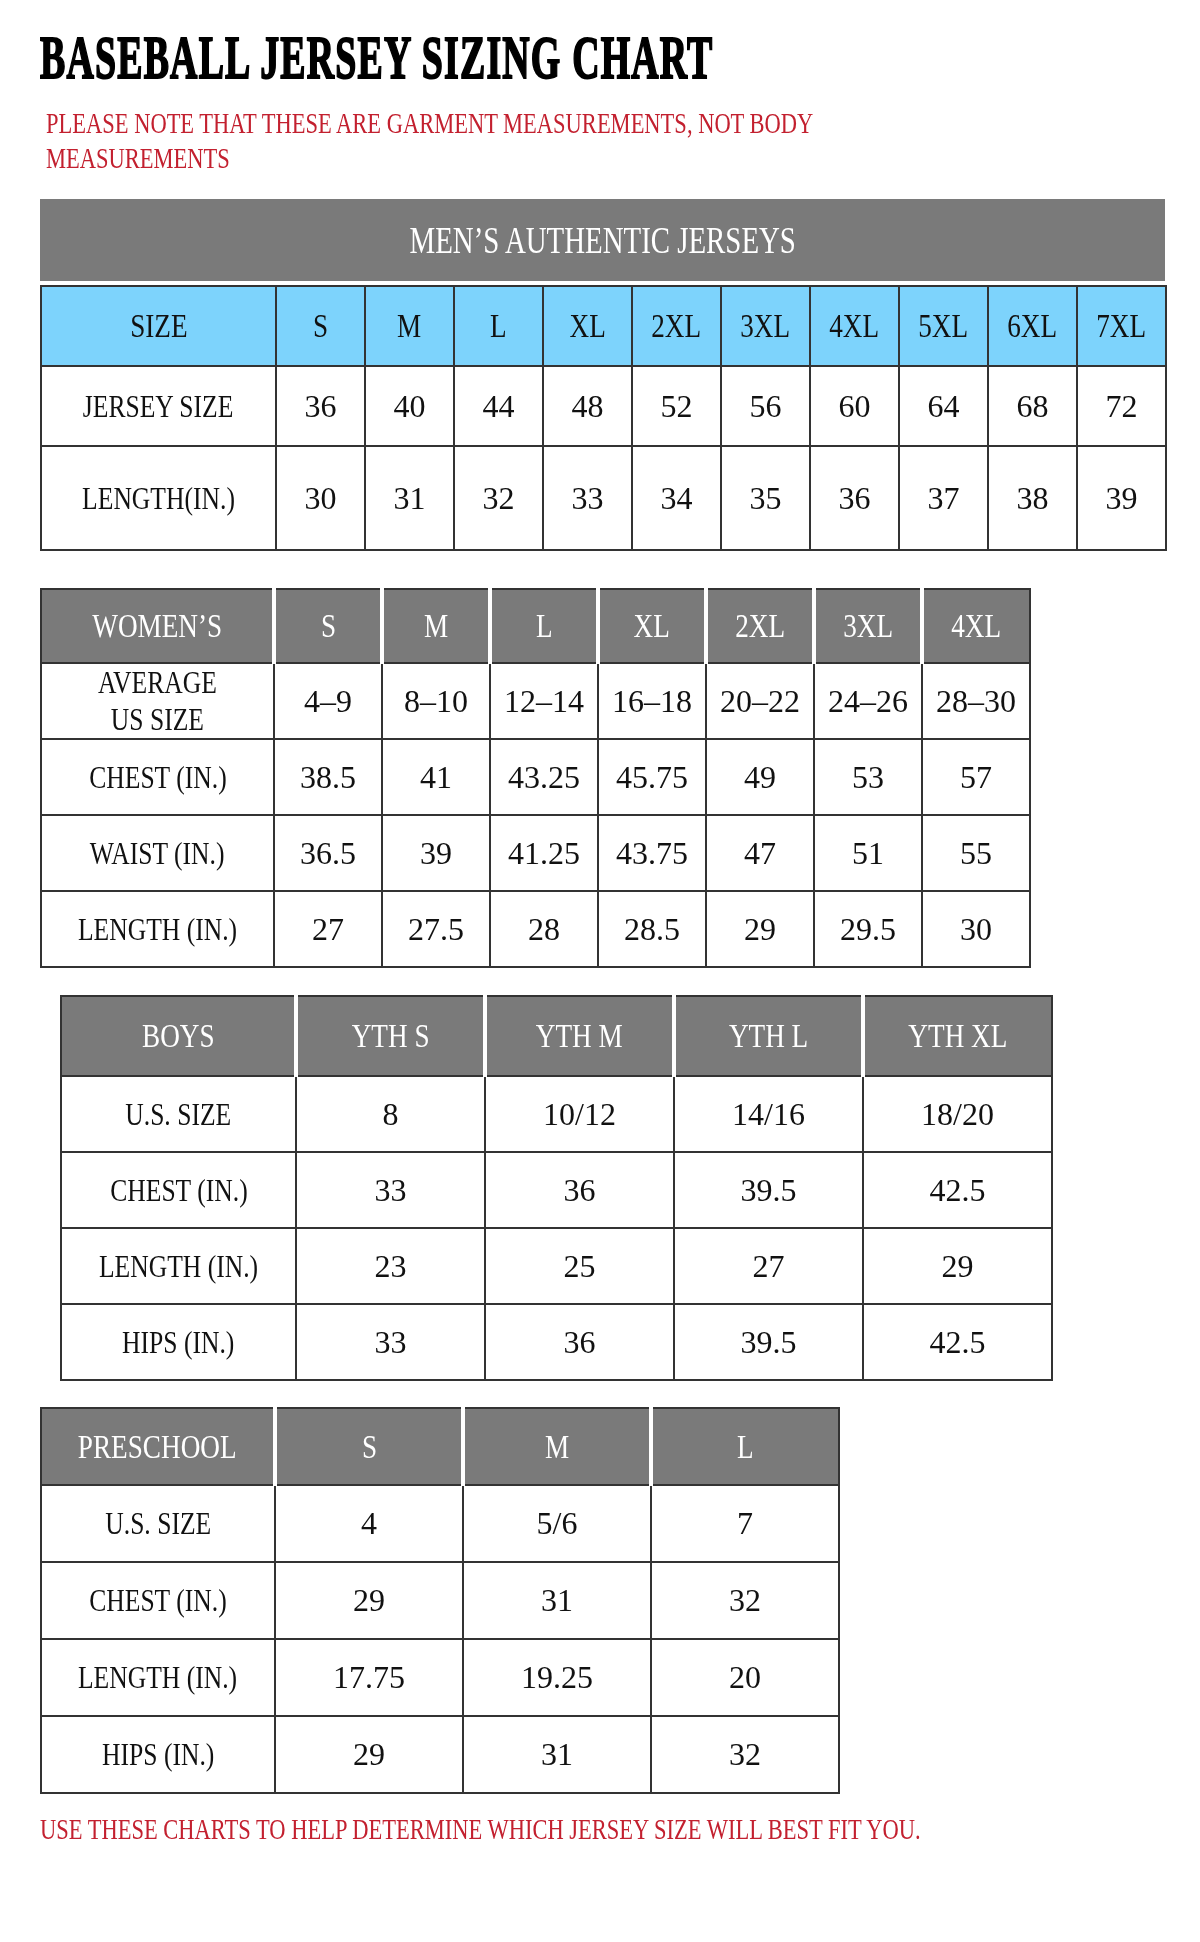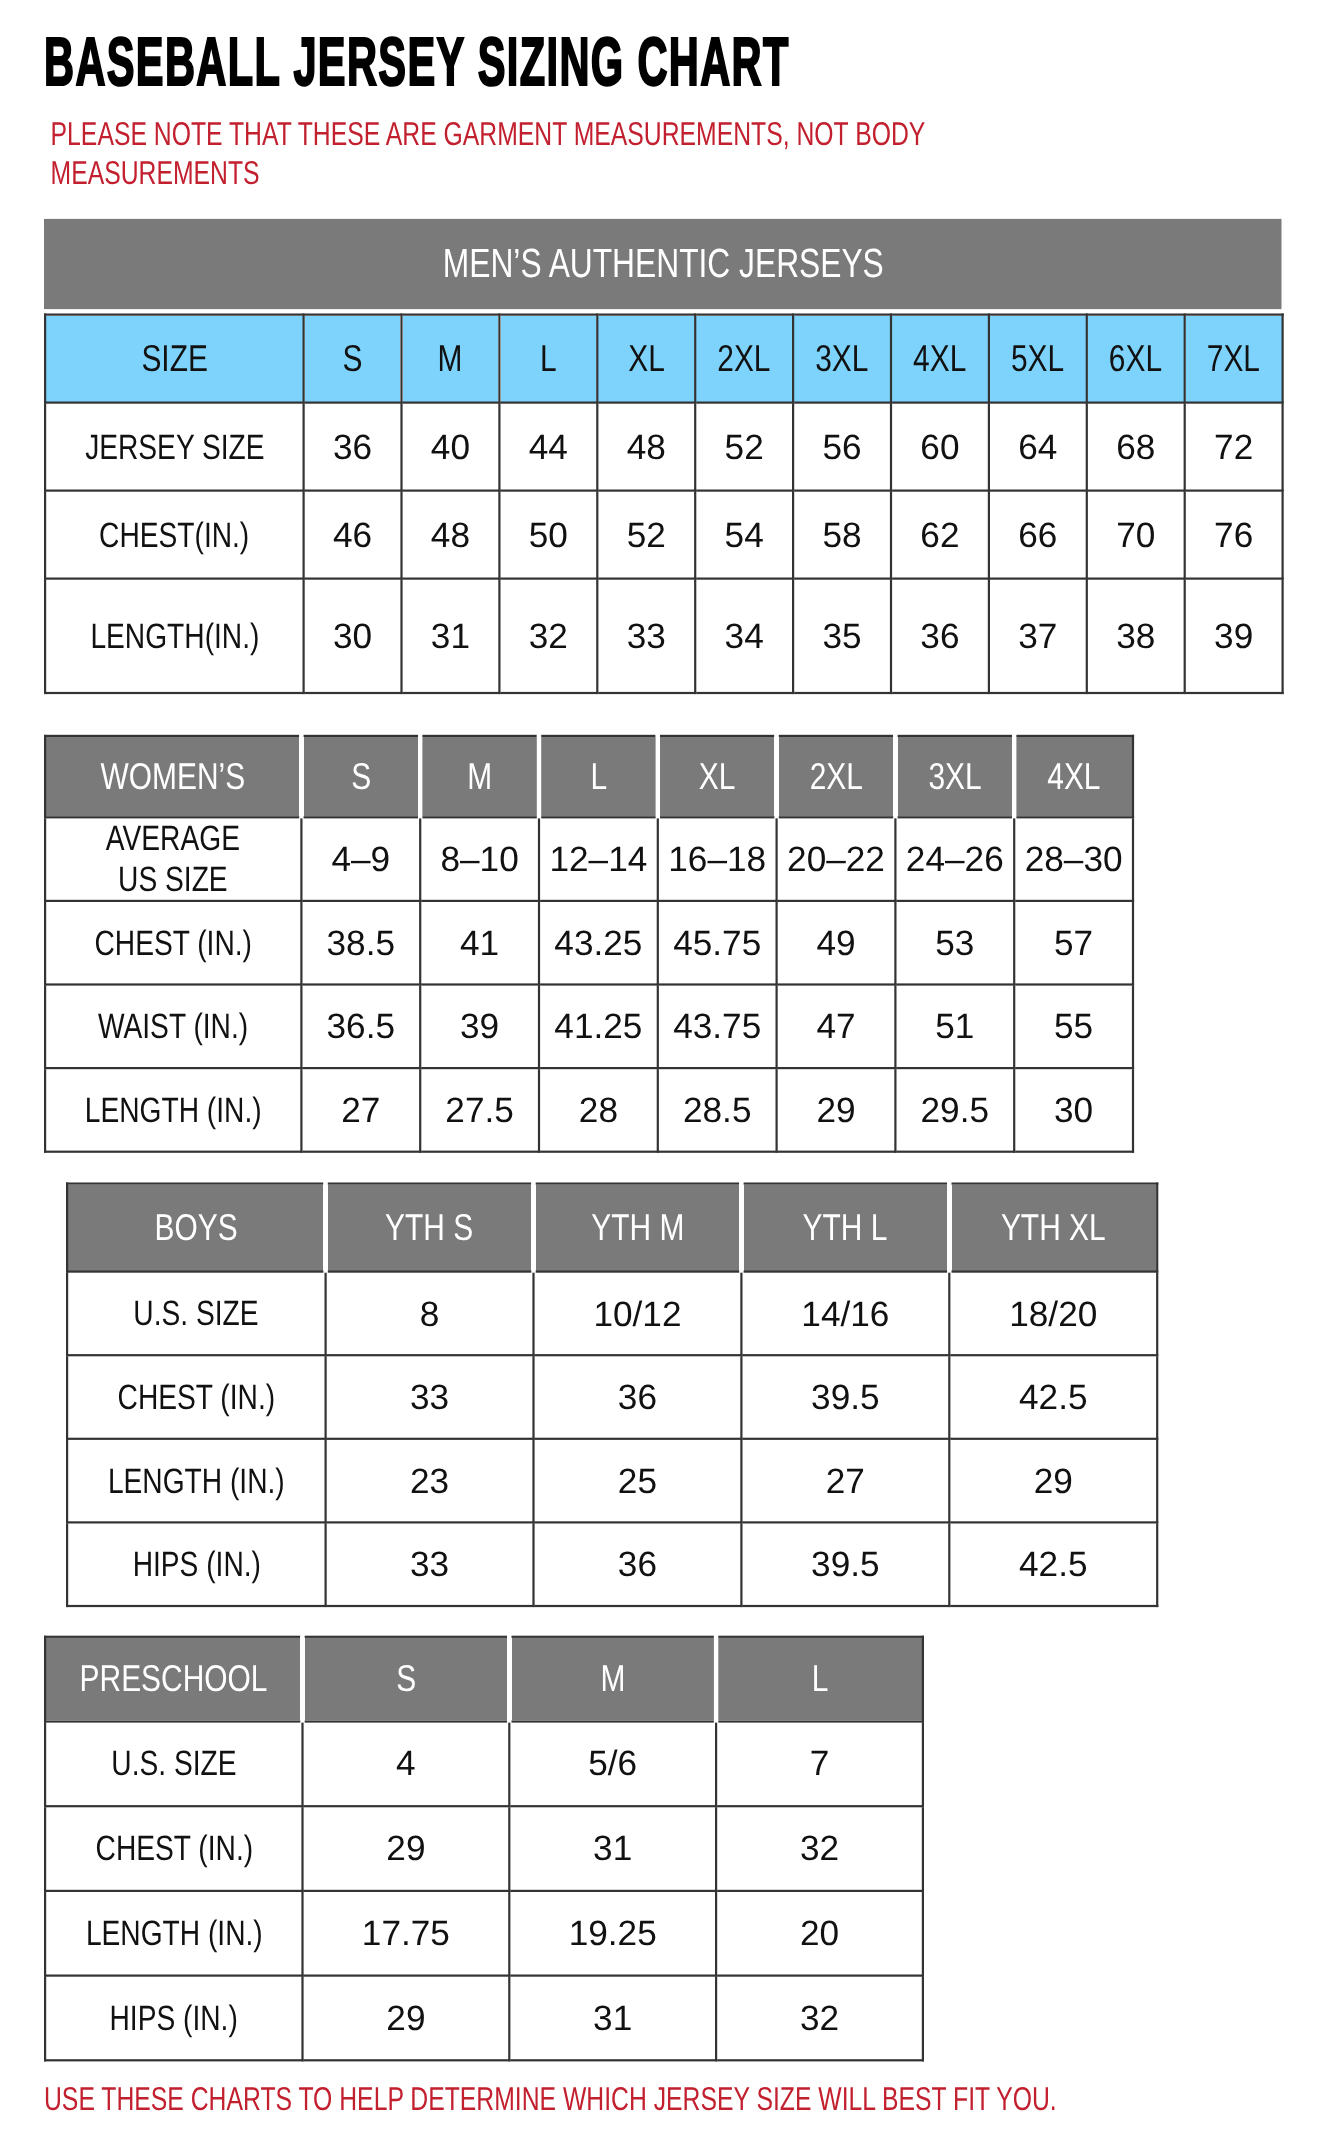--- a/index.html
+++ b/index.html
@@ -12,21 +12,21 @@
   }
   *{box-sizing:border-box;}
   html,body{margin:0;padding:0;}
   body{
     width:1200px;height:1942px;
     background:var(--bg);
     color:var(--ink);
     font-family:"Liberation Sans", sans-serif;
     overflow:hidden;
   }
-  .page{padding:26px 0 0 40px;}
+  .page{padding:26px 0 0 40px;font-family:Liberation Serif, serif;}
 
   .page-title{
     margin:0;
     font-size:62px;
     line-height:1.0;
     font-weight:700;
     letter-spacing:2px;
     white-space:nowrap;
     color:#000;
     -webkit-text-stroke:2px #000;
@@ -139,33 +139,20 @@
             <td class="val">36</td>
             <td class="val">40</td>
             <td class="val">44</td>
             <td class="val">48</td>
             <td class="val">52</td>
             <td class="val">56</td>
             <td class="val">60</td>
             <td class="val">64</td>
             <td class="val">68</td>
             <td class="val">72</td>
-          </tr>
-          <tr style="height: 80px;">
-            <th class="lbl"><span class="cx pre">CHEST(IN.)</span></th>
-            <td class="val">46</td>
-            <td class="val">48</td>
-            <td class="val">50</td>
-            <td class="val">52</td>
-            <td class="val">54</td>
-            <td class="val">58</td>
-            <td class="val">62</td>
-            <td class="val">66</td>
-            <td class="val">70</td>
-            <td class="val">76</td>
           </tr>
           <tr style="height: 104px;">
             <th class="lbl"><span class="cx pre">LENGTH(IN.)</span></th>
             <td class="val">30</td>
             <td class="val">31</td>
             <td class="val">32</td>
             <td class="val">33</td>
             <td class="val">34</td>
             <td class="val">35</td>
             <td class="val">36</td>

